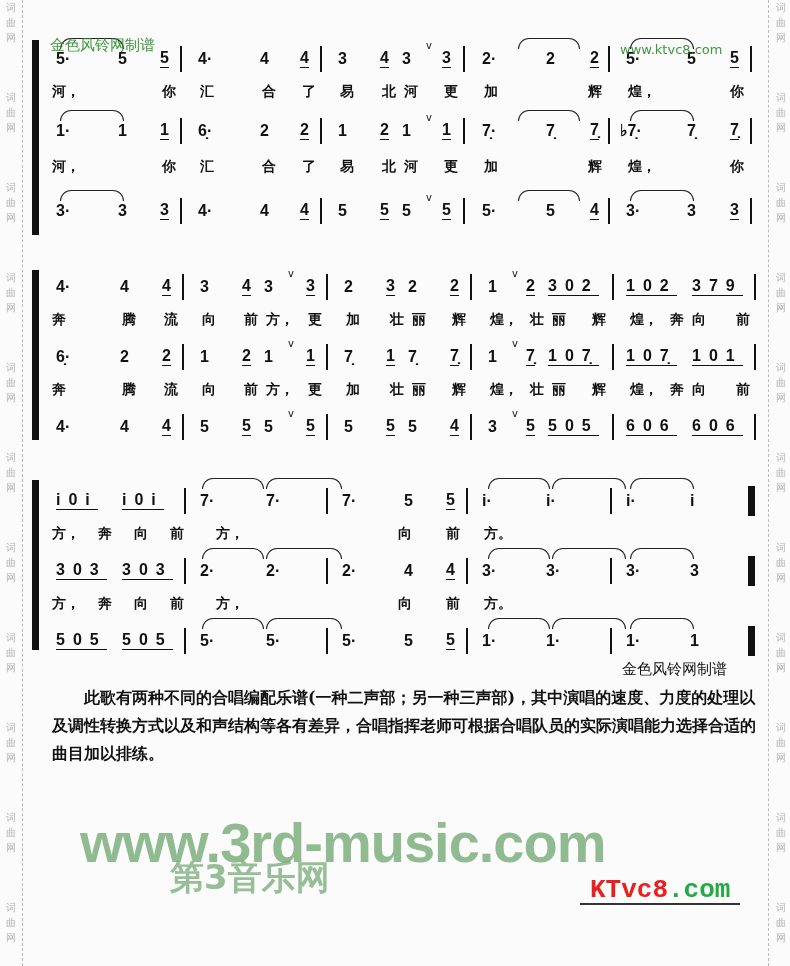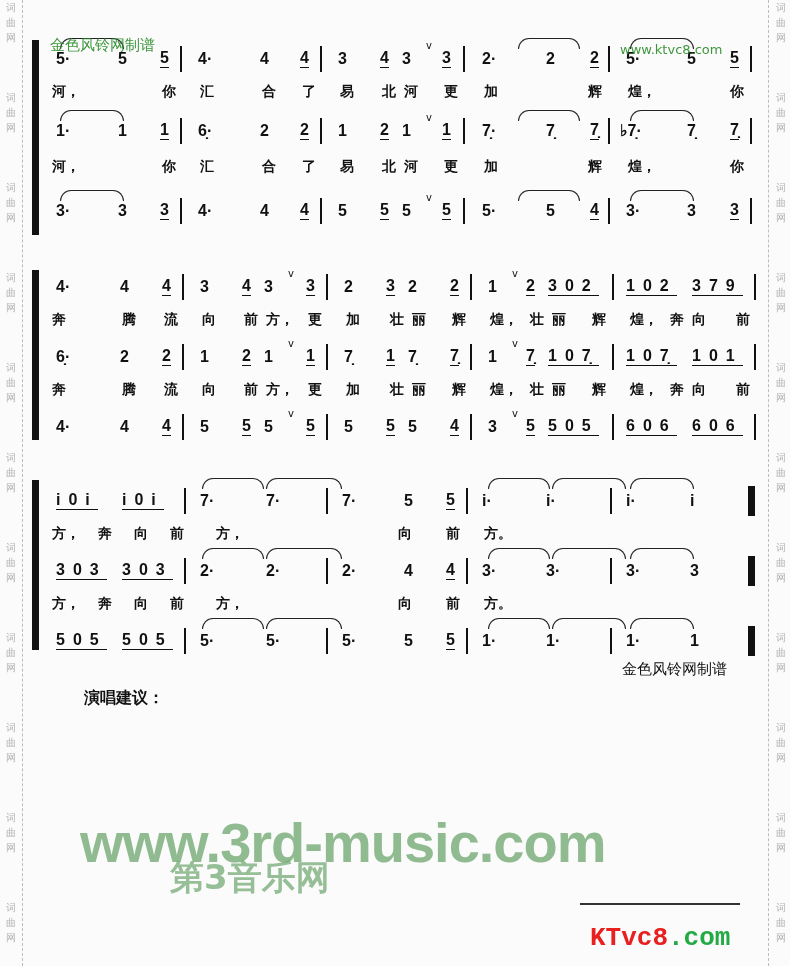--- a/index.html
+++ b/index.html
@@ -18,21 +18,21 @@
   .bar { position:absolute; width:2px; background:#111; top:-2px; height:26px; }
   .final { position:absolute; width:5px; background:#111; top:-4px; height:30px; border-left:2px solid #111; }
   .slur { position:absolute; height:10px; border:1.5px solid #222; border-bottom:none; border-radius:12px 12px 0 0; }
   .breath { position:absolute; font-size:10px; top:-8px; }
   .wm-green { position:absolute; color:#2a8c2a; font-size:15px; opacity:.9; }
   .credit { position:absolute; left:622px; top:660px; font-size:15px; }
   .prose { position:absolute; left:52px; width:710px; font-family:"DejaVu Serif", serif; font-size:16px; font-weight:bold; line-height:28px; }
   .prose p { margin:0; }
   .big-wm { position:absolute; left:80px; top:810px; font-size:56px; font-weight:bold; color:#6da66d; opacity:.75; font-family:"Liberation Sans", sans-serif; letter-spacing:-1px; }
   .big-wm2 { position:absolute; left:170px; top:855px; font-size:34px; font-weight:bold; color:#6da66d; opacity:.7; }
-  .ktv-logo { position:absolute; left:590px; top:875px; font-size:26px; font-weight:bold; font-family:"Liberation Mono", monospace;margin-top:48px; }
+  .ktv-logo { position:absolute; left:590px; top:875px; font-size:26px; font-weight:bold; font-family:"Liberation Mono", monospace; }
   .underline-wm { position:absolute; left:580px; top:903px; width:160px; height:2px; background:#333; }
 </style>
 </head>
 <body>
 
 <div class="margin left"></div>
 <div class="margin right"></div>
 <div id="wm-left">
     <div class="wm-group" style="top: 0px; left: 0px;">词<br>曲<br>网</div>
     <div class="wm-group" style="top: 90px; left: 0px;">词<br>曲<br>网</div>
@@ -387,21 +387,21 @@
     <div class="bar" style="left:580px"></div>
     <span class="note" style="left:596px">1·</span>
       <span class="note" style="left:660px">1</span>
     <div class="final" style="left:718px"></div>
   </div>
 </div>
 
 <div class="credit">金色风铃网制谱</div>
 
 <div class="prose" style="top:684px;">
-  <p style="text-indent:2em">演唱建议：</p>
+  <p style="text-indent:2em">此歌有两种不同的合唱编配乐谱(一种二声部；另一种三声部)，其中演唱的速度、力度的处理以及调性转换方式以及和声结构等各有差异，合唱指挥老师可根据合唱队员的实际演唱能力选择合适的曲目加以排练。</p>
 </div>
 
 <div class="big-wm">www.3rd-music.com</div>
 <div class="big-wm2">第3音乐网</div>
 <div class="ktv-logo">
   <span style="color:#e82020">KTvc8</span><span style="color:#22aa44">.com</span>
 </div>
 <div class="underline-wm"></div>
 
 </body></html>

